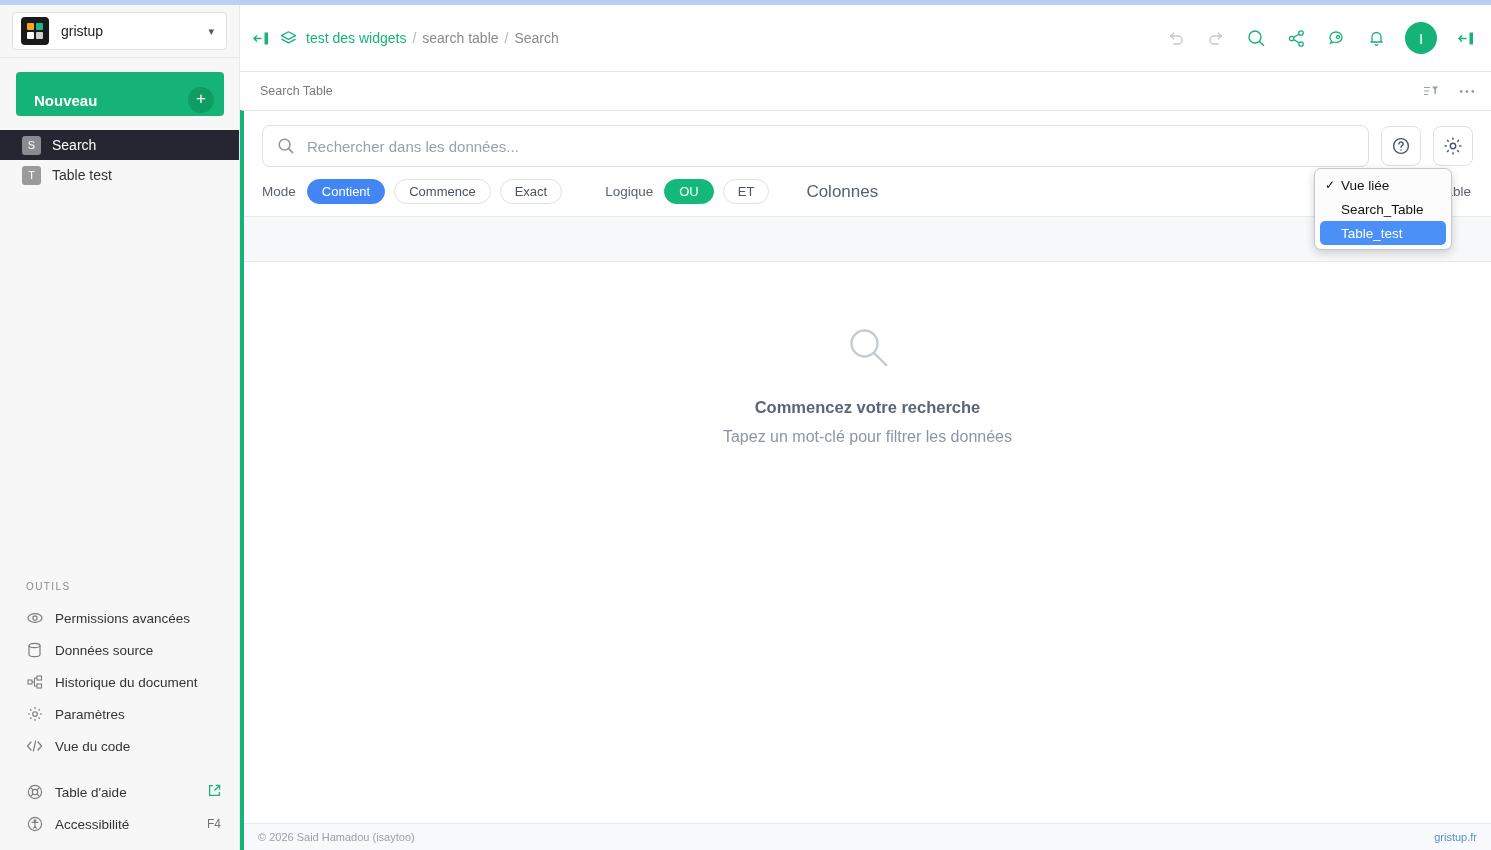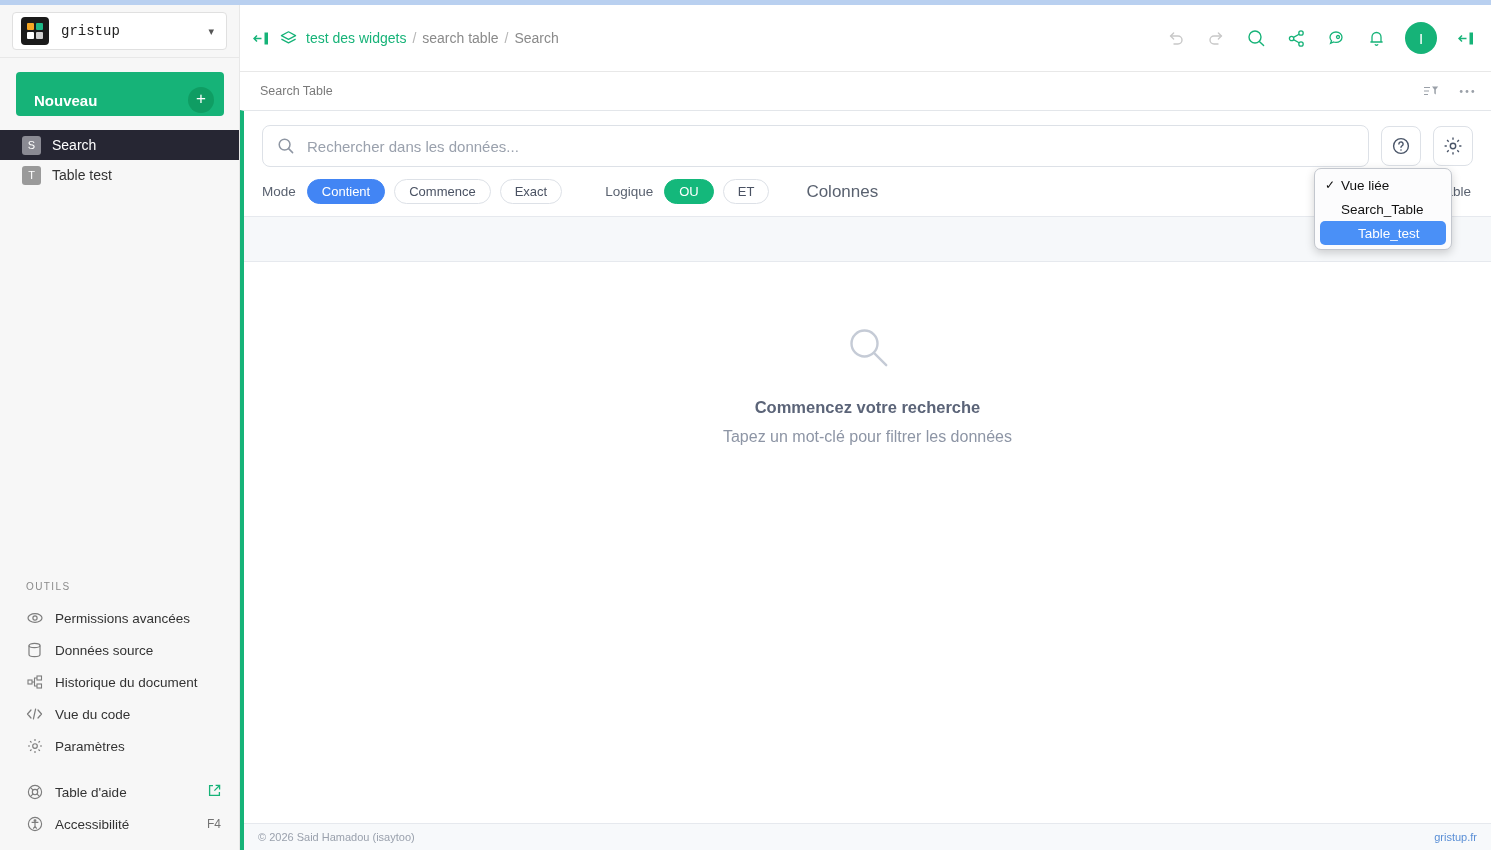--- a/index.html
+++ b/index.html
@@ -25,21 +25,21 @@
   .org-box {
     display: flex; align-items: center; width: 100%; height: 38px;
     background: #ffffff; border: 1px solid #e0e0e0; border-radius: 4px;
     padding: 0 8px; cursor: pointer;
   }
   .org-logo {
     width: 28px; height: 28px; background: #1a1a1a; border-radius: 4px;
     display: flex; align-items: center; justify-content: center; flex: none;
   }
   .org-name {
-    flex: 1; margin-left: 12px; font-size: 14px; color: #222; font-weight: 400; font-family: Liberation Mono, monospace;
+    flex: 1; margin-left: 12px; font-size: 14px; color: #222; font-weight: 400;
   }
   .chev { color: #555; font-size: 11px; margin-right: 4px; }
   .sidebar-div { height: 1px; background: #e8e8e8; margin: 0; }
 
   .new-wrap { padding: 14px 16px 10px 16px; }
   .btn-new {
     width: 208px; height: 44px; background: #16b378; border-radius: 4px;
     display: flex; align-items: center; justify-content: space-between;
     padding: 12px 10px 0 18px; cursor: pointer; border: none;
   }
@@ -152,21 +152,21 @@
   .select-popup {
     position: absolute; top: 168px; left: 1314px; width: 138px;
     background: #fcfcfd; border: 1px solid #c3c7ce; border-radius: 7px;
     box-shadow: 0 3px 10px rgba(0,0,0,.18); padding: 4px 0; z-index: 50;
   }
   .opt {
     height: 24px; display: flex; align-items: center; font-size: 13.5px;
     color: #111; padding: 0 8px 0 10px; cursor: pointer; white-space: nowrap;
   }
   .opt .tick { width: 12px; display: inline-block; font-size: 12px; margin-right: 4px; }
-  .opt.hl { background: #4a90f7; color: #fff; border-radius: 5px; margin: 0 5px; padding-left: 22px; }
+  .opt.hl { background: #4a90f7; color: #fff; border-radius: 5px; margin: 0 5px; padding-left: 5px; }
 
   .status-band {
     height: 46px; background: #f6f8fa; border-top: 1px solid #e6e9ee;
     border-bottom: 1px solid #e6e9ee;
   }
 
   .empty-state {
     flex: 1; display: flex; flex-direction: column; align-items: center;
     justify-content: flex-start; padding-top: 62px;
   }
@@ -255,35 +255,35 @@
               <rect x="10" y="2" width="4.5" height="4"></rect>
             <rect x="10" y="10" width="4.5" height="4"></rect>
             <path d="M5 8h2.5V4H10M7.5 8v4H10"></path>
           </svg>
         </span>
         <span class="tool-label">Historique du document</span>
       </div>
 
       <div class="tool-item">
         <span class="tool-icon">
-          <svg width="17" height="14" viewBox="0 0 17 14" fill="none" stroke="currentColor" stroke-width="1.2" stroke-linecap="round" stroke-linejoin="round">
-            <path d="M5 3L1.5 7 5 11M12 3l3.5 4L12 11M9.6 2L7.4 12"></path>
-          </svg>
-        </span>
-        <span class="tool-label">Vue du code</span>
-      </div>
-
-      <div class="tool-item">
-        <span class="tool-icon">
           <svg width="16" height="16" viewBox="0 0 16 16" fill="none" stroke="currentColor" stroke-width="1.15">
             <circle cx="8" cy="8" r="2.3"></circle>
             <path d="M8 1v2M8 13v2M1 8h2M13 8h2M3.1 3.1l1.4 1.4M11.5 11.5l1.4 1.4M12.9 3.1l-1.4 1.4M4.5 11.5l-1.4 1.4"></path>
           </svg>
         </span>
         <span class="tool-label">Paramètres</span>
+      </div>
+
+      <div class="tool-item">
+        <span class="tool-icon">
+          <svg width="17" height="14" viewBox="0 0 17 14" fill="none" stroke="currentColor" stroke-width="1.2" stroke-linecap="round" stroke-linejoin="round">
+            <path d="M5 3L1.5 7 5 11M12 3l3.5 4L12 11M9.6 2L7.4 12"></path>
+          </svg>
+        </span>
+        <span class="tool-label">Vue du code</span>
       </div>
 
       <div class="tools-gap"></div>
 
       <div class="tool-item">
         <span class="tool-icon">
           <svg width="16" height="16" viewBox="0 0 16 16" fill="none" stroke="currentColor" stroke-width="1.15">
             <circle cx="8" cy="8" r="6.6"></circle>
               <circle cx="8" cy="8" r="2.7"></circle>
             <path d="M3.4 3.4l2.7 2.7M9.9 9.9l2.7 2.7M12.6 3.4L9.9 6.1M6.1 9.9l-2.7 2.7"></path>

